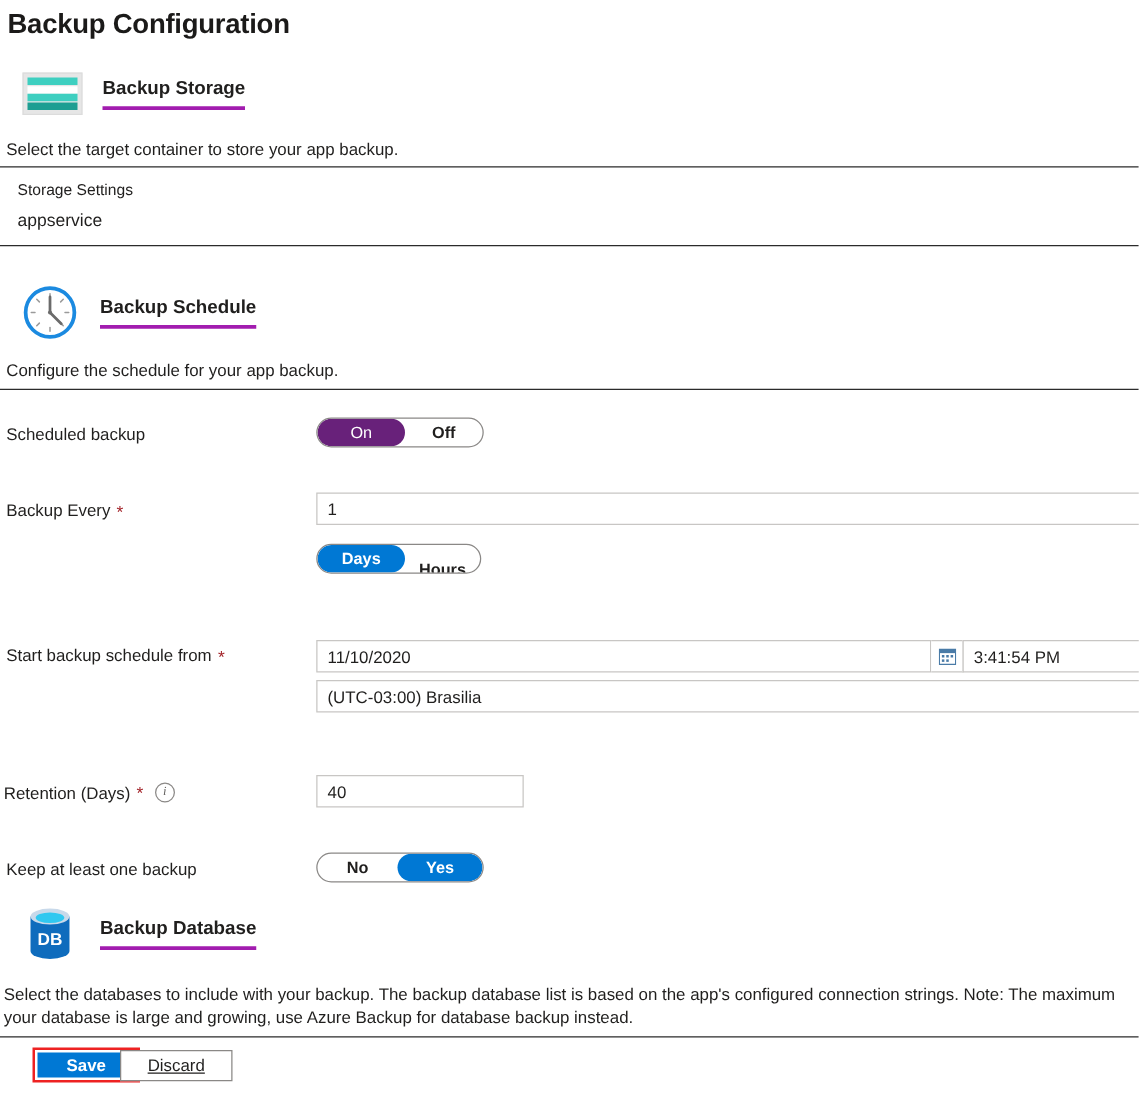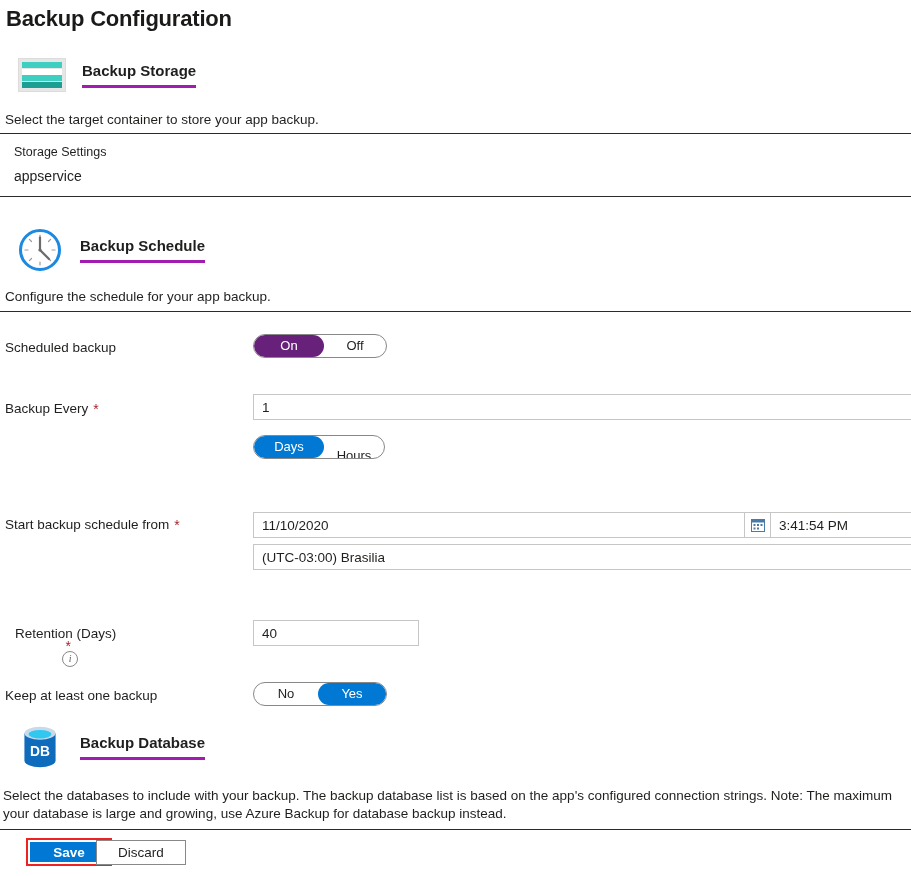--- a/index.html
+++ b/index.html
@@ -147,20 +147,21 @@
     padding: 0;
   }
   .toggle .opt {
     height: 22px;
     line-height: 22px;
     text-align: center;
     font-size: 13px;
     color: #201f1e;
     border-radius: 11px;
     box-sizing: border-box;
+    font-weight: bold;
   }
   .toggle .opt.on-purple {
     background: #68217a;
     color: #ffffff;
     font-weight: normal;
   }
   .toggle .opt.on-blue {
     background: #0078d4;
     color: #ffffff;
   }
@@ -212,20 +213,21 @@
     position: absolute;
     box-sizing: border-box;
     border: 2px solid #ee2222;
     padding: 2px;
     margin-left: 24px;
   }
   .btn-discard {
     background: #ffffff;
     color: #201f1e;
     border: 1px solid #8a8886;
+    text-decoration: underline;
   }
 </style>
 </head>
 <body>
 
 <div class="page-title">Backup Configuration</div>
 
 <div class="section-head" style="left:18px; top:58px;">
   <div class="storage-icon">
     <i class="b1"></i>
@@ -309,21 +311,21 @@
   </svg>
 </div>
 <div class="input" style="left:770px; top:512px; width:150px;">
   <span>3:41:54 PM</span>
 </div>
 
 <div class="input" style="left:253px; top:544px; width:660px;">
   <span>(UTC-03:00) Brasilia</span>
 </div>
 
-<div class="field-label" style="left:15px; top:626px;flex-direction:column;">
+<div class="field-label" style="left:3px; top:626px;">
   <span>Retention (Days)</span>
   <span class="req">*</span>
   <span class="info-icon">i</span>
 </div>
 <div class="input" style="left:253px; top:620px; width:166px;">
   <span>40</span>
 </div>
 
 <div class="field-label" style="left:5px; top:688px;">
   <span>Keep at least one backup</span>

